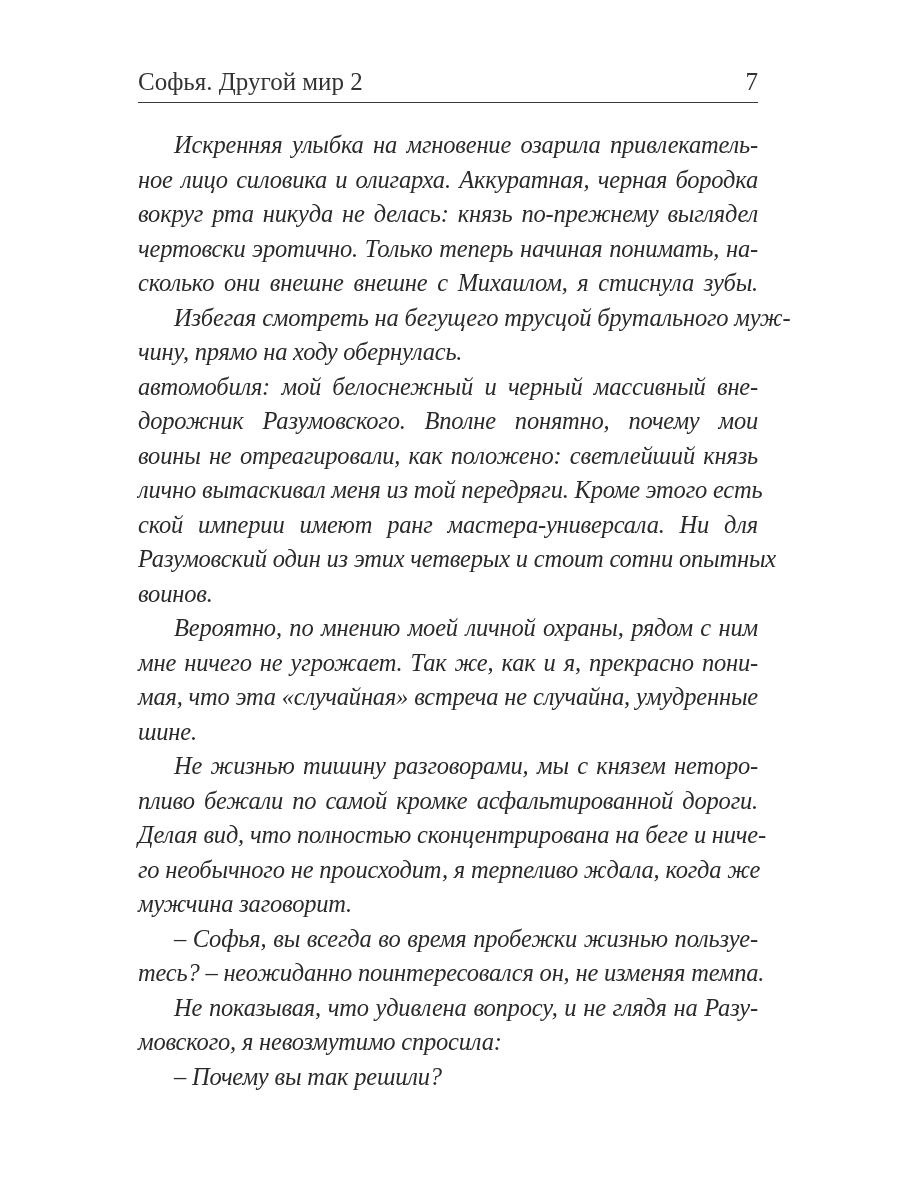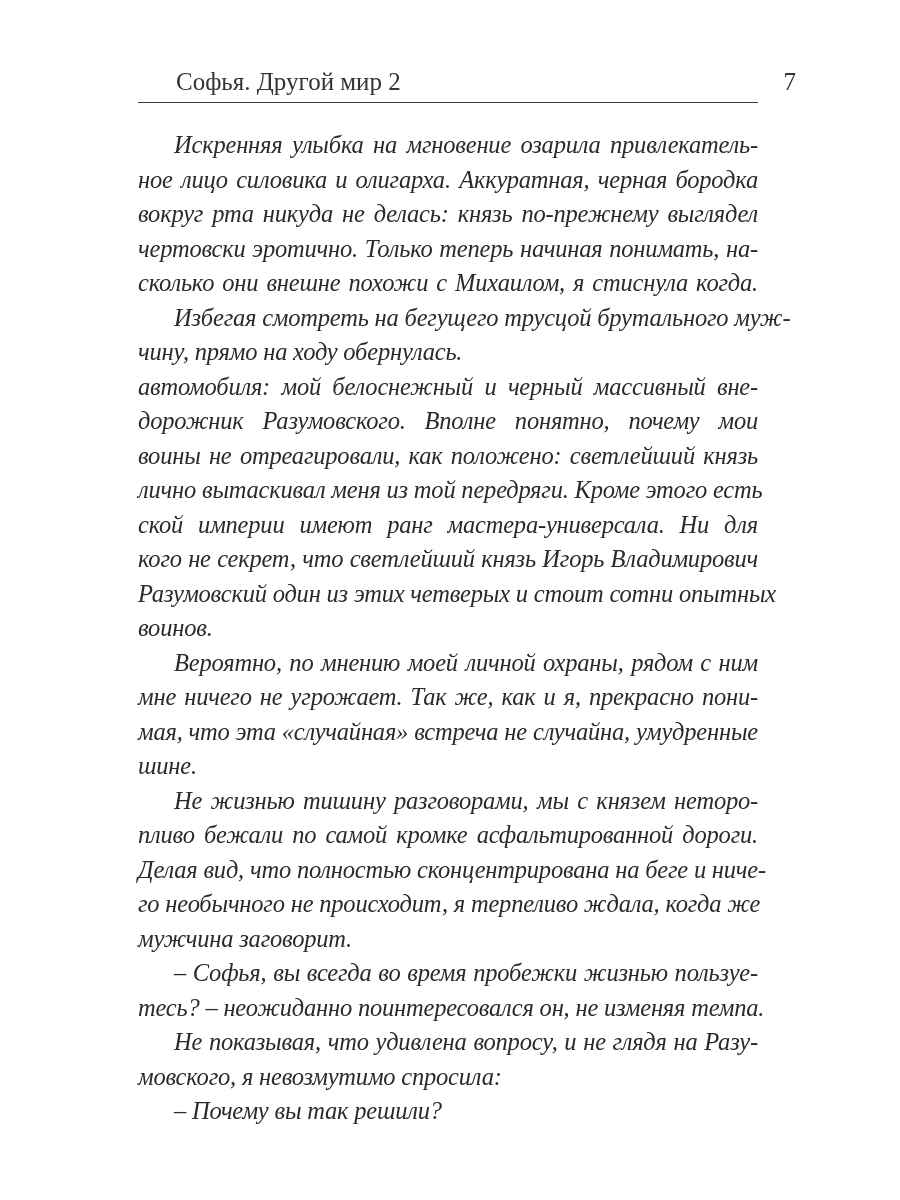--- a/index.html
+++ b/index.html
@@ -4,21 +4,21 @@
 <style>
   html, body { margin: 0; padding: 0; }
   body {
     width: 900px; height: 1200px; background: #ffffff; overflow: hidden;
     font-family: "Liberation Serif", "DejaVu Serif", serif; color: #2a2a2a;
   }
   .page { position: relative; width: 900px; height: 1200px; }
   .running-head {
     position: absolute; left: 138px; width: 620px; top: 68px; height: 32px;
     display: flex; justify-content: space-between; align-items: baseline;
-    font-size: 25px; color: #333; margin-left: 38px;
+    font-size: 25px; color: #333;
   }
   .rule { position: absolute; left: 138px; width: 620px; top: 102px; height: 0; border-top: 1.6px solid #3a3a3a; }
   .body { position: absolute; left: 138px; width: 620px; top: 128px; }
   .line {
     height: 34.5px; line-height: 34.5px; font-size: 24.5px; white-space: nowrap;
     text-align: justify; text-align-last: justify; letter-spacing: -0.2px; font-style: italic;
   }
   .line.indent { padding-left: 36px; }
   .line.last { text-align-last: left; }
 </style>
@@ -32,35 +32,34 @@
   </div>
   <div class="rule"></div>
 
   <div class="body">
 
     <div>
       <div class="line indent">Искренняя улыбка на мгновение озарила привлекатель-</div>
       <div class="line">ное лицо силовика и олигарха. Аккуратная, черная бородка</div>
       <div class="line">вокруг рта никуда не делась: князь по-прежнему выглядел</div>
       <div class="line">чертовски эротично. Только теперь начиная понимать, на-</div>
-      <div class="line">сколько они внешне похожи с Михаилом, я стиснула когда.</div>
+      <div class="line">сколько они внешне внешне с Михаилом, я стиснула зубы.</div>
     </div>
 
     <div>
       <div class="line indent">Избегая смотреть на бегущего трусцой брутального муж-</div>
       <div class="line last">чину, прямо на ходу обернулась.</div>
     </div>
 
     <div>
       <div class="line">автомобиля: мой белоснежный и черный массивный вне-</div>
       <div class="line">дорожник Разумовского. Вполне понятно, почему мои</div>
       <div class="line">воины не отреагировали, как положено: светлейший князь</div>
       <div class="line">лично вытаскивал меня из той передряги. Кроме этого есть</div>
       <div class="line">ской империи имеют ранг мастера-универсала. Ни для</div>
-      <div class="line">кого не секрет, что светлейший князь Игорь Владимирович</div>
       <div class="line">Разумовский один из этих четверых и стоит сотни опытных</div>
       <div class="line last">воинов.</div>
     </div>
 
     <div>
       <div class="line indent">Вероятно, по мнению моей личной охраны, рядом с ним</div>
       <div class="line">мне ничего не угрожает. Так же, как и я, прекрасно пони-</div>
       <div class="line">мая, что эта «случайная» встреча не случайна, умудренные</div>
       <div class="line last">шине.</div>
     </div>

